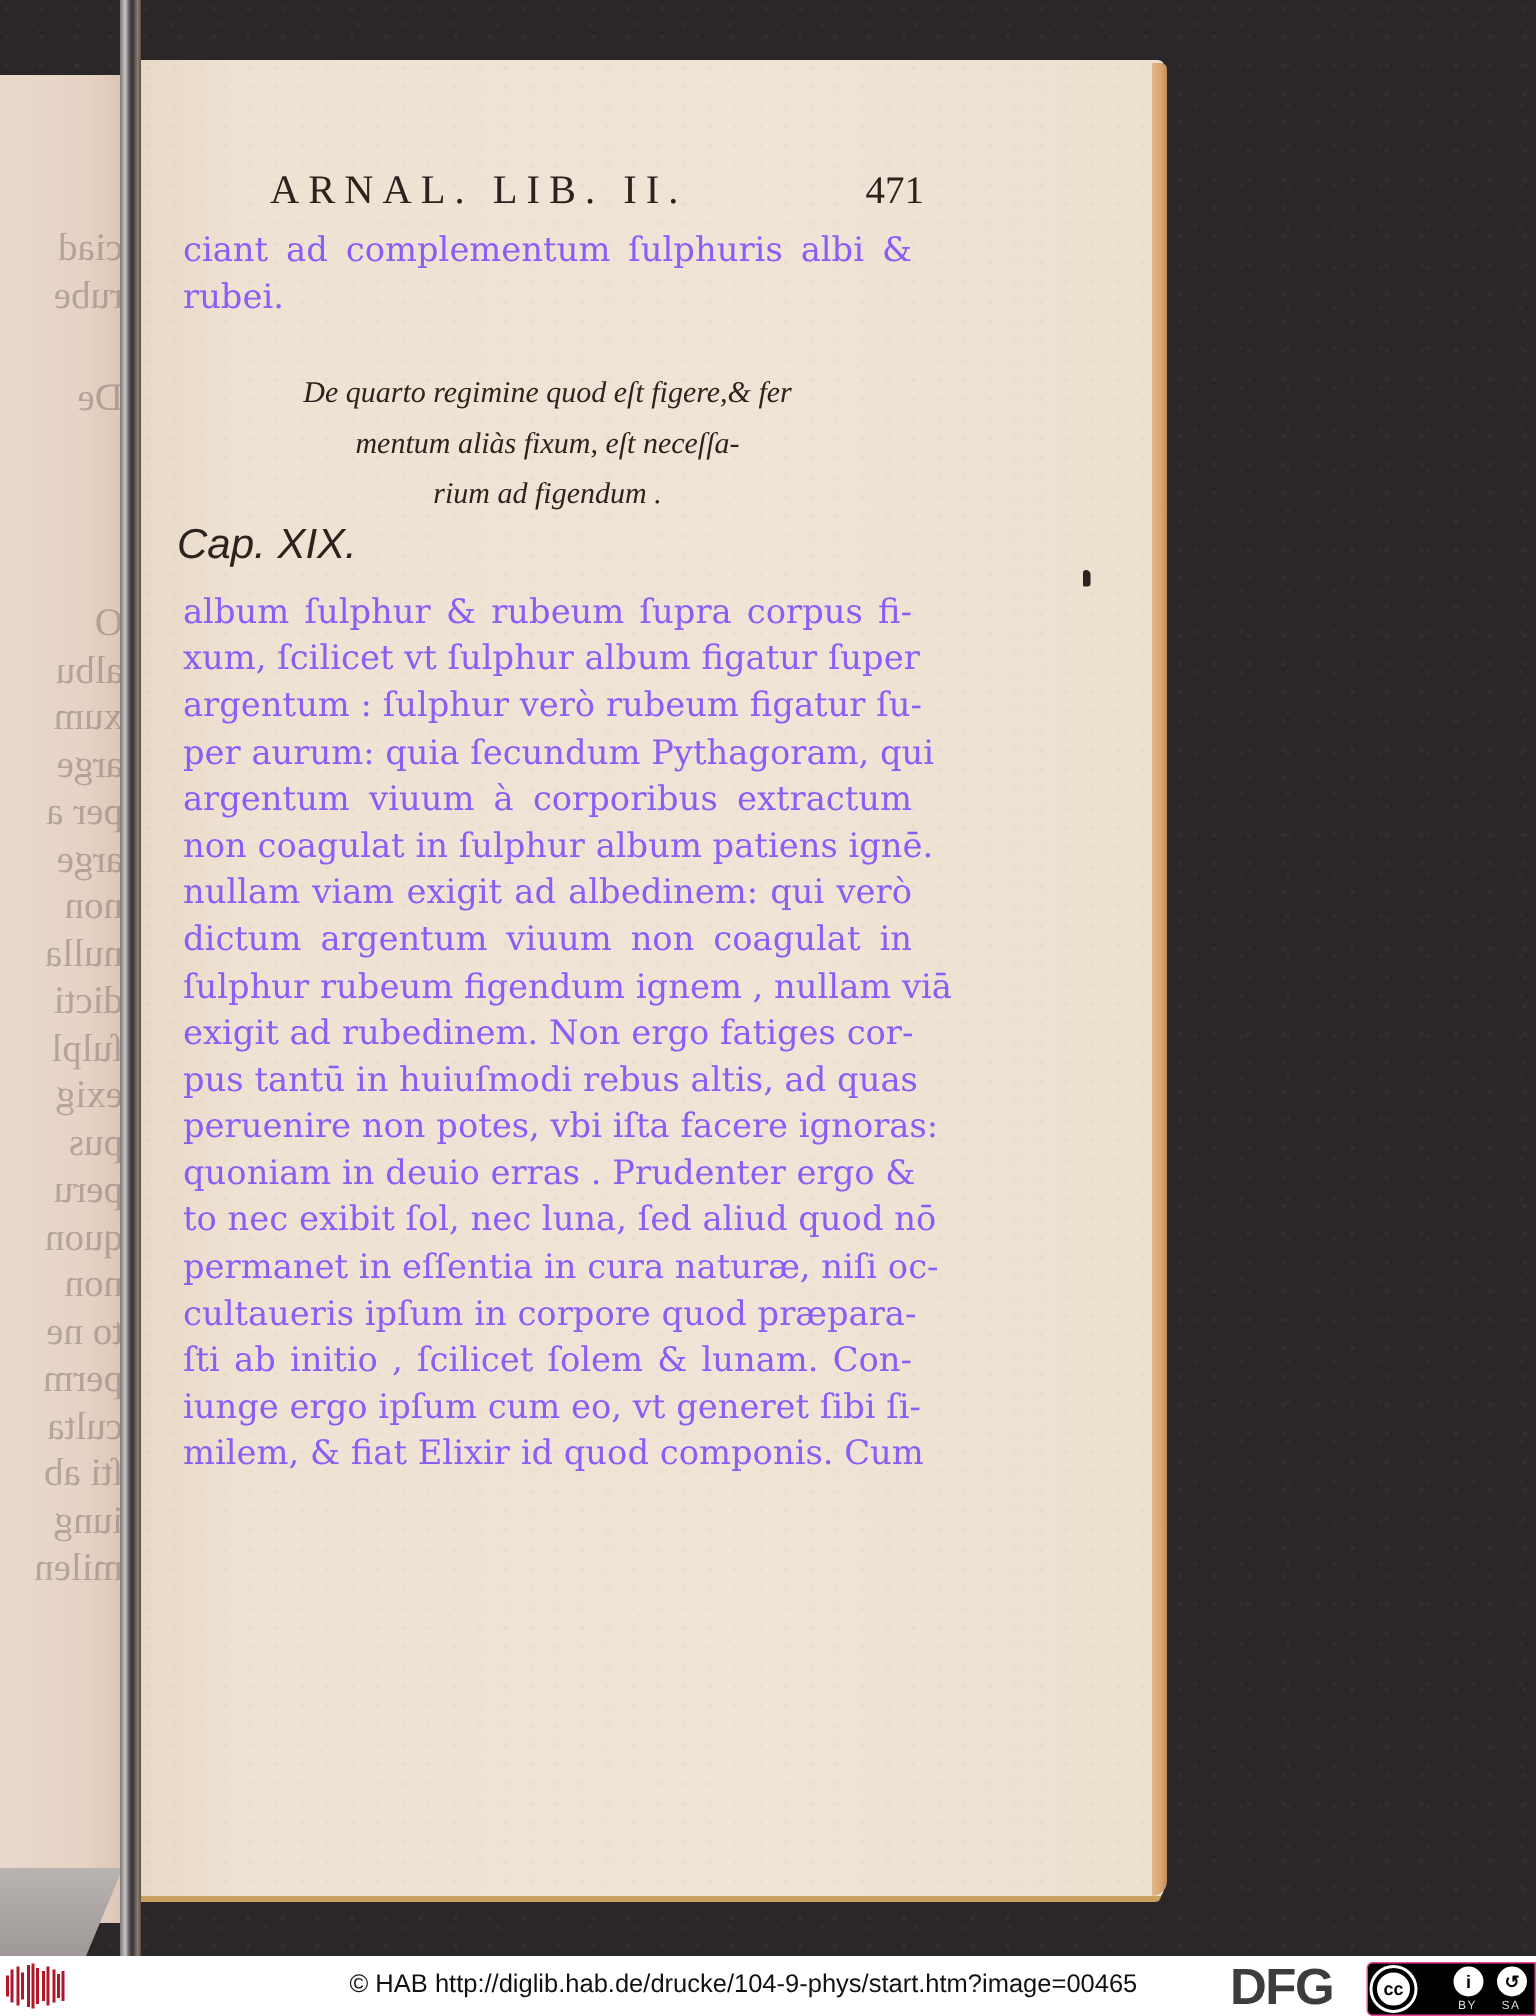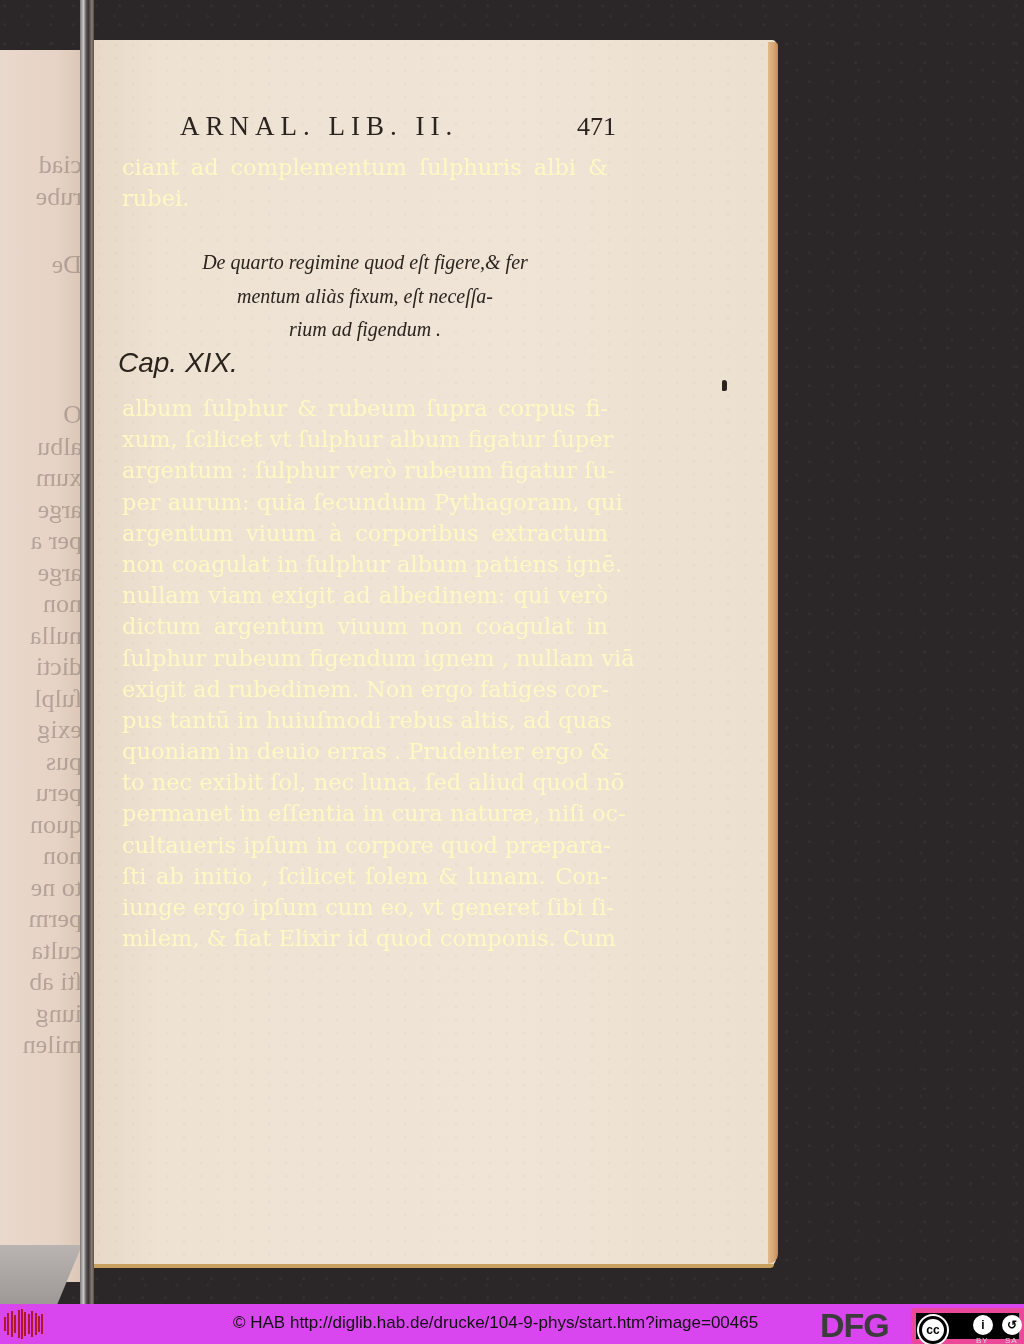--- a/index.html
+++ b/index.html
@@ -45,21 +45,21 @@
   }
   .page-edge {
     position:absolute; left:768px; top:42px; width:10px; height:1222px;
     background:linear-gradient(90deg,#e3b98a,#d9a472 60%,#c48a58);
     border-radius:0 4px 10px 0;
   }
   .bottom-edge {
     position:absolute; left:94px; top:1264px; width:680px; height:4px;
     background:#c9a15f; border-radius:0 0 8px 0;
   }
-  .text-block { position:absolute; left:122px; width:486px; color:#fef9c3; }
+  .text-block { position:absolute; left:122px; width:486px; color:#8b5cf6; }
   .running-head {
     position:absolute; left:180px; top:111px; width:440px;
     font-family:"Liberation Serif", serif; font-size:27px; letter-spacing:6px; color:#2b231d;
   }
   .running-head .folio {
     position:absolute; right:4px; top:1px; letter-spacing:0; font-size:26px;
   }
   .line {
     font-family:"DejaVu Serif", serif; font-size:22.5px; line-height:31.2px;
     white-space:nowrap; text-align:justify; text-align-last:justify; height:31.2px;
@@ -74,37 +74,37 @@
   .chapter {
     position:absolute; left:118px; top:347px; width:494px; 
     font-family:Liberation Sans, sans-serif; font-style:italic; font-size:28px; color:#2b231d;
   }
   .stray-mark {
     position:absolute; left:722px; top:380px; width:5px; height:11px;
     background:#2b2320; border-radius:2px 3px 2px 1px;
   }
   
   .footer {
-    position:absolute; left:0; top:1304px; width:1024px; height:40px; background:#d946ef;
+    position:absolute; left:0; top:1304px; width:1024px; height:40px; background:#ffffff;
   }
   .hab-logo { position:absolute; left:4px; top:5px; width:42px; height:30px; }
   .hab-logo span {
     position:absolute; bottom:0; width:2px; background:#b0182a;
   }
   .footer-credit {
     position:absolute; left:233px; top:9px; font-family:"Liberation Sans", sans-serif;
     font-size:17px; color:#111; white-space:nowrap;
   }
   .dfg-logo {
     position:absolute; left:820px; top:6px; font-family:"Liberation Sans", sans-serif;
     font-weight:bold; font-size:34px; line-height:30px; color:#3c3c3c; letter-spacing:-1px;
   }
   .cc-badge {
     position:absolute; left:911px; top:4px; width:113px; height:36px; background:#000;
-    border:5px solid #ec4899; border-radius:4px 0 0 4px; box-sizing:border-box;
+    border:1px solid #ec4899; border-radius:4px 0 0 4px; box-sizing:border-box;
   }
   .cc-circle {
     position:absolute; top:3px; width:28px; height:28px; border-radius:50%;
     background:#fff; border:3px solid #000; box-shadow:0 0 0 2px #fff;
     box-sizing:border-box; font-family:"Liberation Sans", sans-serif; font-weight:bold;
     font-size:12px; color:#000; text-align:center; line-height:22px;
   }
   .cc-small {
     position:absolute; top:2px; width:20px; height:20px; border-radius:50%; background:#fff;
     box-sizing:border-box; border:2px solid #fff; color:#000; text-align:center;
@@ -178,20 +178,21 @@
     <div class="line">xum, ſcilicet vt ſulphur album figatur ſuper</div>
     <div class="line">argentum : ſulphur verò rubeum figatur ſu-</div>
     <div class="line">per aurum: quia ſecundum Pythagoram, qui</div>
     <div class="line">argentum viuum à corporibus extractum</div>
     <div class="line">non coagulat in ſulphur album patiens ignē.</div>
     <div class="line">nullam viam exigit ad albedinem: qui verò</div>
     <div class="line">dictum argentum viuum non coagulat in</div>
     <div class="line">ſulphur rubeum figendum ignem , nullam viā</div>
     <div class="line">exigit ad rubedinem. Non ergo fatiges cor-</div>
     <div class="line">pus tantū in huiuſmodi rebus altis, ad quas</div>
+    <div class="line">peruenire non potes, vbi iſta facere ignoras:</div>
     <div class="line">quoniam in deuio erras . Prudenter ergo &amp;</div>
     <div class="line">to nec exibit ſol, nec luna, ſed aliud quod nō</div>
     <div class="line">permanet in eſſentia in cura naturæ, niſi oc-</div>
     <div class="line">cultaueris ipſum in corpore quod præpara-</div>
     <div class="line">ſti ab initio , ſcilicet ſolem &amp; lunam. Con-</div>
     <div class="line">iunge ergo ipſum cum eo, vt generet ſibi ſi-</div>
     <div class="line">milem, &amp; fiat Elixir id quod componis. Cum</div>
   </div>
 
 <div class="footer">

